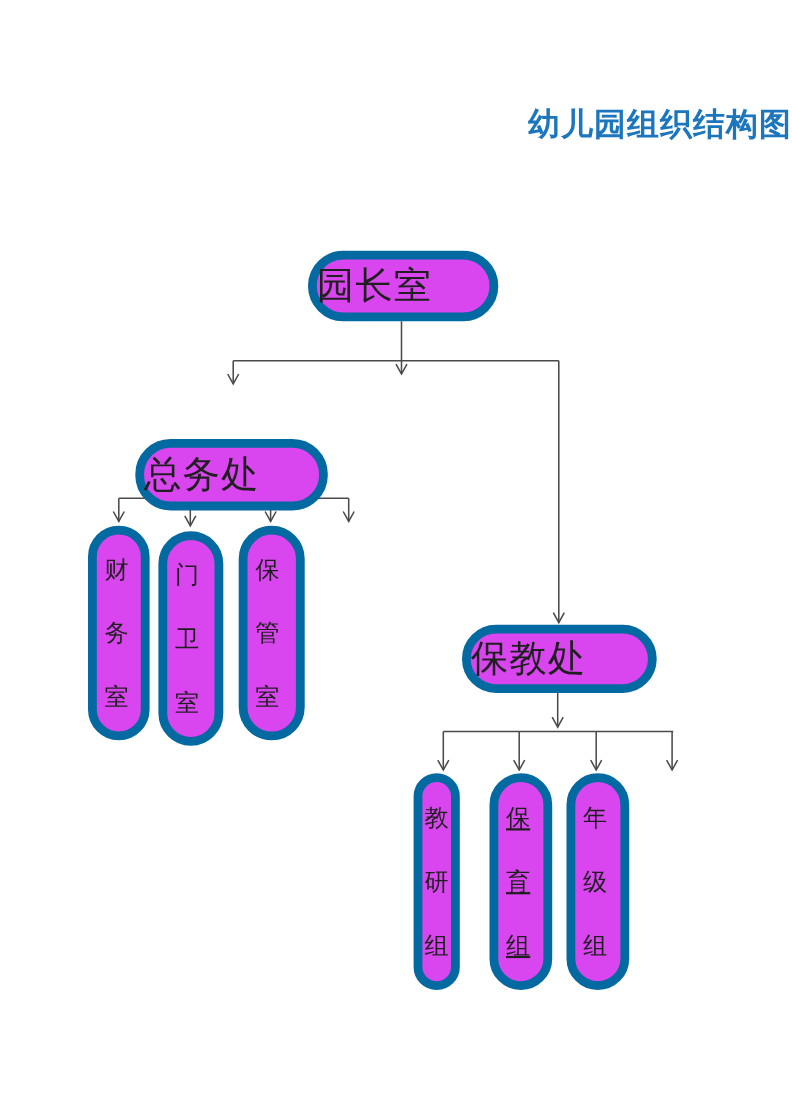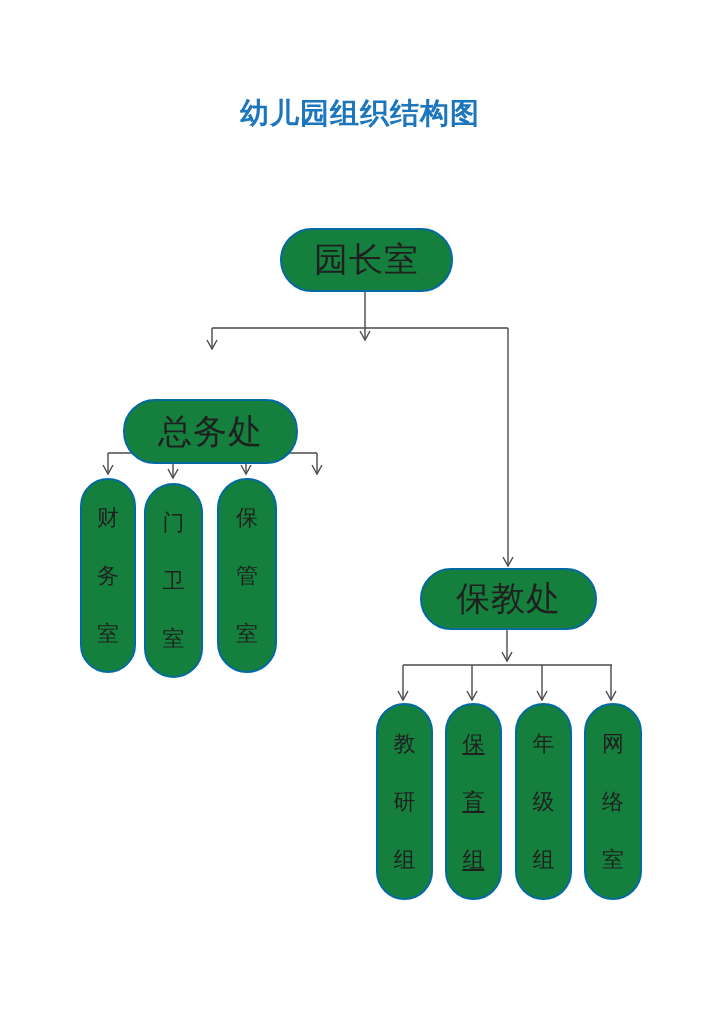--- a/index.html
+++ b/index.html
@@ -9,39 +9,39 @@
     height: 1018px;
     background: #ffffff;
     font-family: "Liberation Sans", "DejaVu Sans", sans-serif;
     overflow: hidden;
   }
   .title {
     position: absolute;
     top: 94px;
     left: 0;
     width: 720px;
-    text-align: center;
+    text-align: right;
     font-size: 29px;
     font-weight: 600;
     letter-spacing: 1px;
     color: #1c76bd;
   }
   .connectors {
     position: absolute;
     top: 0; left: 0;
   }
   .node {
     position: absolute;
     box-sizing: border-box;
-    background: #15803d;
-    border: 2px solid #0369a1;
+    background: #d946ef;
+    border: 8px solid #0369a1;
     border-radius: 32px;
     display: flex;
     align-items: center;
-    justify-content: center;
+    justify-content: flex-start;
     font-size: 34px;
     color: #1f1f1f;
     letter-spacing: 1px;
   }
   .pill { border-radius: 30px; }
   .vtext {
     width: 36px;
     font-size: 22px;
     line-height: 58px;
     text-align: center;
@@ -52,21 +52,21 @@
   
   .n-root { left: 280px; top: 228px; width: 173px; height: 64px; }
   .n-zw   { left: 123px; top: 352px; width: 175px; height: 65px; margin-top: 47px; }
   .n-bj   { left: 420px; top: 568px; width: 177px; height: 62px; }
   
   .p-cw { left: 80px;  top: 478px; width: 56px; height: 195px; }
   .p-mw { left: 144px; top: 483px; width: 59px; height: 195px; }
   .p-bg { left: 217px; top: 478px; width: 60px; height: 195px; }
   .p-xs { left: 288px; top: 478px; width: 60px; height: 195px; }
   
-  .p-jy { left: 376px; top: 703px; width: 57px; height: 197px; }
+  .p-jy { left: 376px; top: 703px; width: 42px; height: 197px; }
   .p-by { left: 445px; top: 703px; width: 57px; height: 197px; text-decoration: underline; }
   .p-nj { left: 515px; top: 703px; width: 57px; height: 197px; }
   .p-wl { left: 584px; top: 703px; width: 58px; height: 197px; }
 </style>
 </head>
 <body>
 
 <div class="page">
 
   <div class="title">幼儿园组织结构图</div>
@@ -129,17 +129,14 @@
 
   <div class="node pill p-jy">
     <div class="vtext">教研组</div>
   </div>
   <div class="node pill p-by">
     <div class="vtext">保育组</div>
   </div>
   <div class="node pill p-nj">
     <div class="vtext">年级组</div>
   </div>
-  <div class="node pill p-wl">
-    <div class="vtext">网络室</div>
-  </div>
 
 </div>
 
 </body></html>

